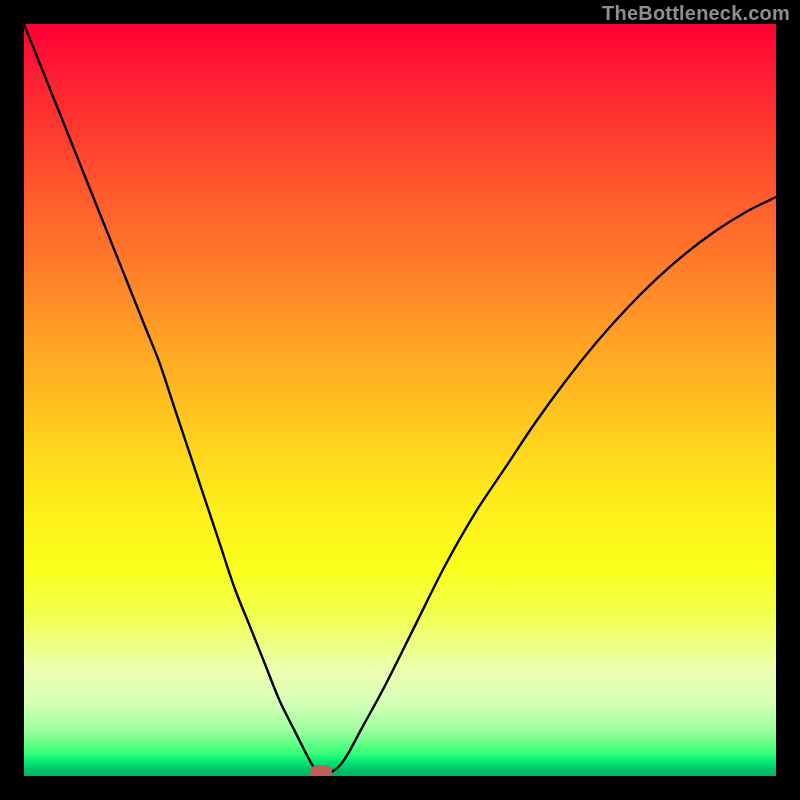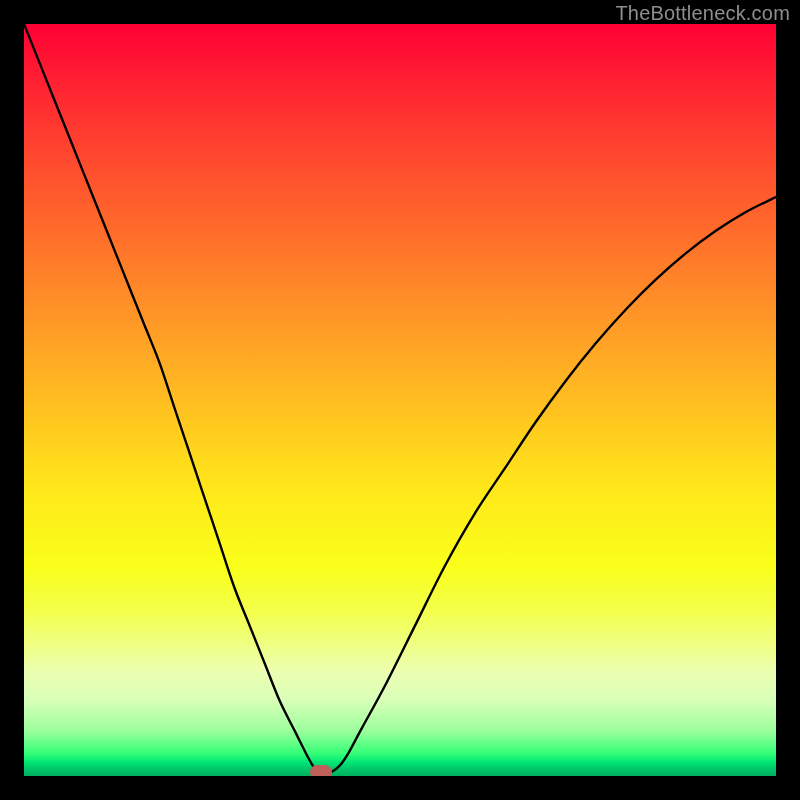--- a/index.html
+++ b/index.html
@@ -50,21 +50,21 @@
       #00b060 100%
     );
   }
   .watermark {
     position: absolute;
     top: 2px;
     right: 10px;
     color: #8e8e8e;
     font-size: 20px;
     letter-spacing: 0.2px;
-    font-weight: 400;
+    font-weight: 700;
   }
   svg.curve {
     position: absolute;
     inset: 0;
     width: 100%;
     height: 100%;
   }
   .marker {
     position: absolute;
     width: 22px;

